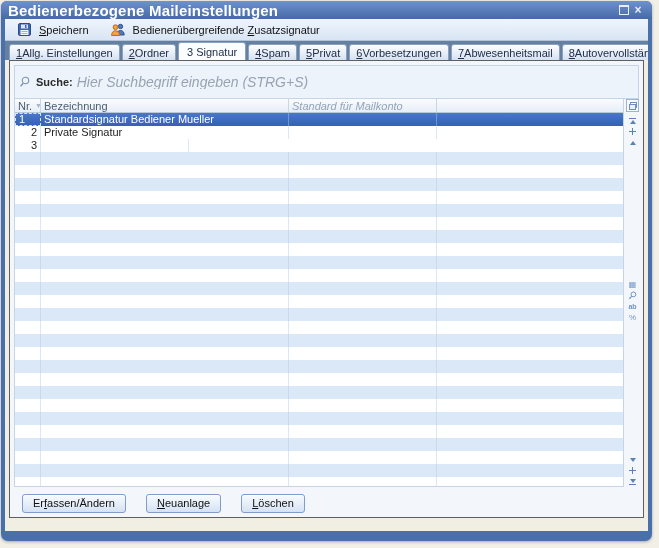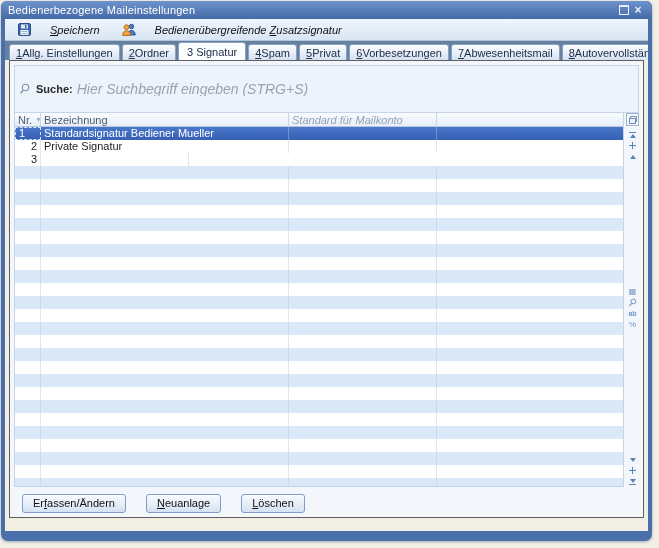--- a/index.html
+++ b/index.html
@@ -19,37 +19,37 @@
     border-radius:6px 6px 7px 7px;
     padding:0 4px 10px 4px;
     box-sizing:border-box;
     box-shadow:0 1px 3px rgba(60,80,120,.45);
   }
   .titlebar{
     height:18px;display:flex;align-items:center;
     background:linear-gradient(#6d92cc,#466aa6);
     margin:0 -4px;padding:0 7px;border-radius:6px 6px 0 0;
   }
-  .title-text{color:#ffffff;font-weight:normal;font-size:11px;letter-spacing:.2px;flex:1;}
+  .title-text{color:#ffffff;font-weight:bold;font-size:15px;letter-spacing:.2px;flex:1;}
   .win-btn{display:flex;align-items:center;justify-content:center;width:14px;height:13px;color:#e8eefb;cursor:default;}
   .restore-box{display:block;width:8px;height:7px;border:1px solid #e8eefb;border-top:2px solid #e8eefb;background:transparent;}
   .close-glyph{font-size:12px;font-weight:bold;line-height:10px;}
 
   .inner{
     background:#f1eee3;height:512px;overflow:hidden;
   }
 
   
   .toolbar{
     height:21px;display:flex;align-items:center;gap:14px;
     background:linear-gradient(#eff5fd,#d9e5f4);
     border-bottom:1px solid #b3c3da;
     padding:0 8px;
   }
-  .tb-btn{display:flex;align-items:center;gap:19px;padding:1px 3px;border:1px solid transparent;border-radius:2px;cursor:default;font-style:italic;}
+  .tb-btn{display:flex;align-items:center;gap:8px;padding:1px 3px;border:1px solid transparent;border-radius:2px;cursor:default;}
   .tb-icon{display:flex;width:14px;height:14px;align-items:center;justify-content:center;}
   .tb-label{white-space:nowrap;color:#111;}
 
   
   .tabstrip{
     height:19px;background:#66809f;
     display:flex;align-items:flex-end;
     padding:0 0 0 4px;box-sizing:border-box;
   }
   .tab{
@@ -71,21 +71,21 @@
     border:1px solid #5f5f5f;
     background:#f3f7fc;
     padding:4px;
     display:flex;flex-direction:column;
   }
 
   
   .search-row{
     height:16px;display:flex;align-items:center;gap:4px;
     background:#edf3fb;border:1px solid #c6d4e8;
-    padding:15px 4px;box-sizing:content-box;
+    padding:8px 4px;box-sizing:content-box;
   }
   .search-label{font-weight:bold;color:#2b2b2b;}
   .search-input{
     flex:1;border:none;outline:none;background:transparent;
     font-family:"Liberation Sans","DejaVu Sans",sans-serif;
     font-size:14px;font-style:italic;color:#8c98a8;height:14px;padding:0;
   }
   .search-input::placeholder{color:#98a3b2;font-style:italic;}
 
   

